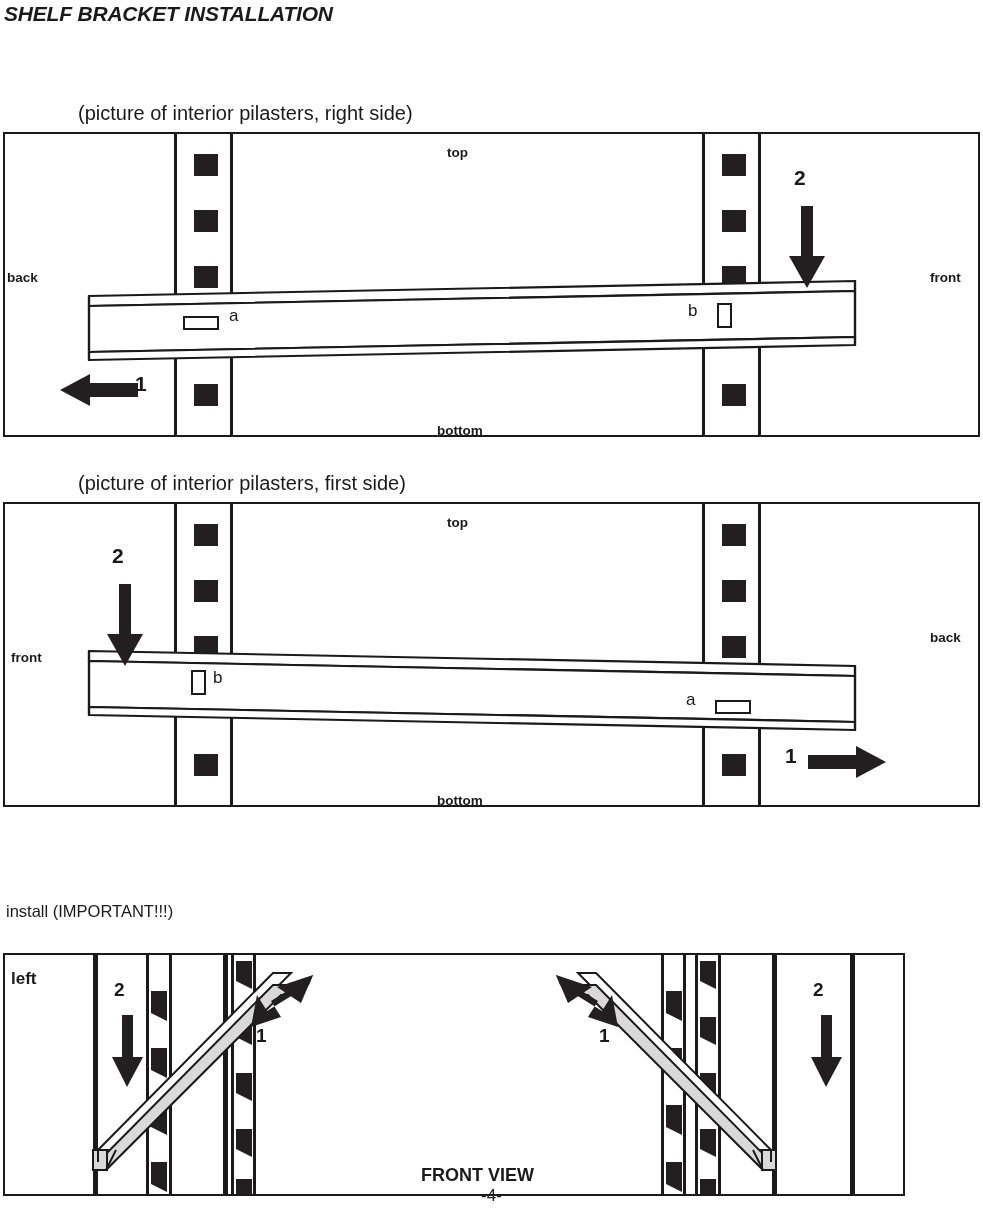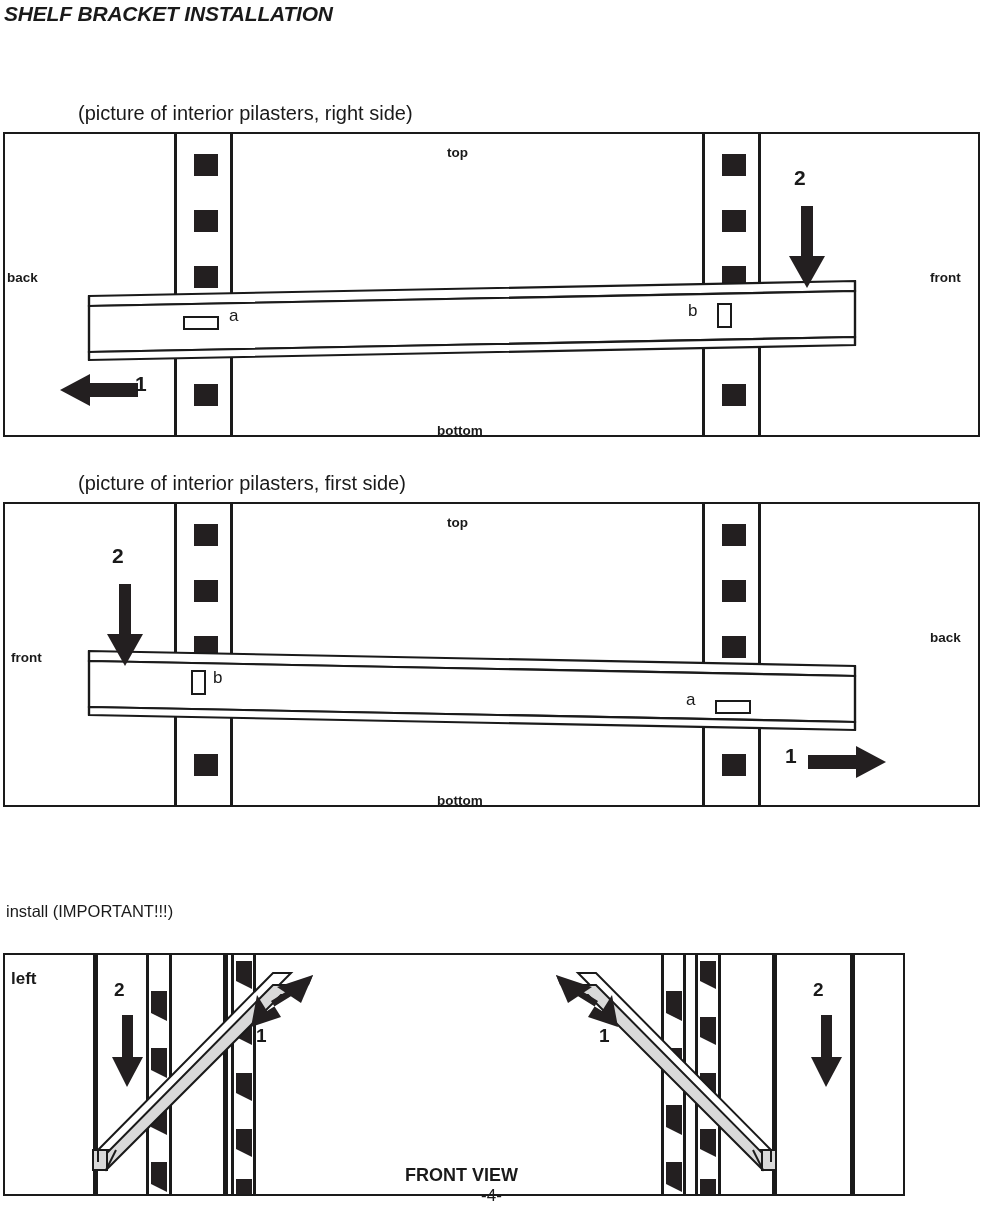--- a/index.html
+++ b/index.html
@@ -356,18 +356,18 @@
     </svg>
     <div class="fvnum" style="left:594px; top:70px;">1</div>
 
     <div class="arrow" style="left:805px; top:60px;">
       <svg width="34" height="72" viewBox="0 0 34 72">
         <polygon points="11,0 22,0 22,42 32,42 16,72 1,42 11,42" fill="#231f20"></polygon>
       </svg>
     </div>
     <div class="fvnum" style="left:808px; top:24px;">2</div>
 
-    <div class="fv-caption" style="left:400px; top:210px;">FRONT VIEW</div>
+    <div class="fv-caption" style="left:416px; top:210px;">FRONT VIEW</div>
   </div>
 
   <div class="pagenum">-4-</div>
 
 </div>
 
 </body></html>

